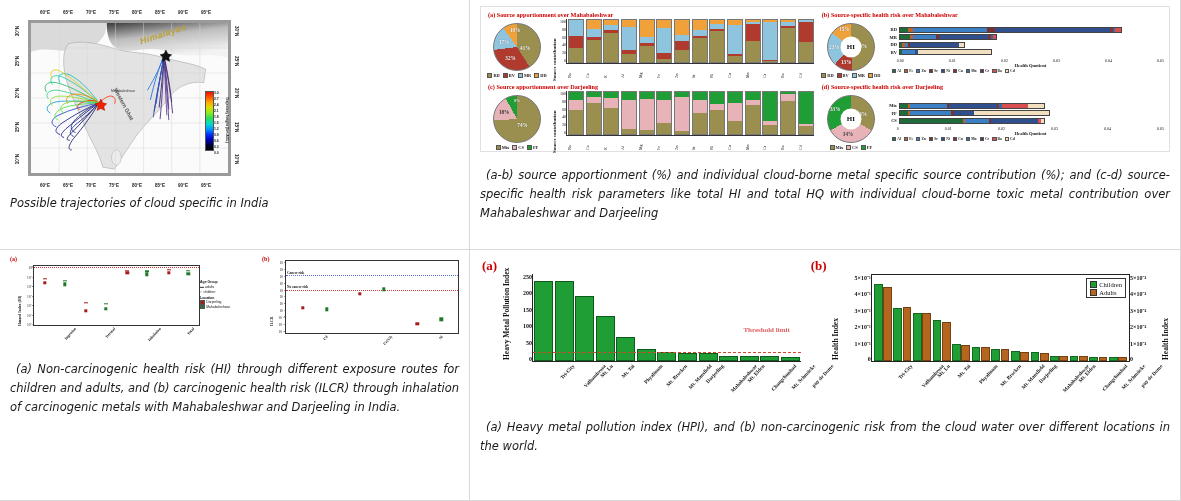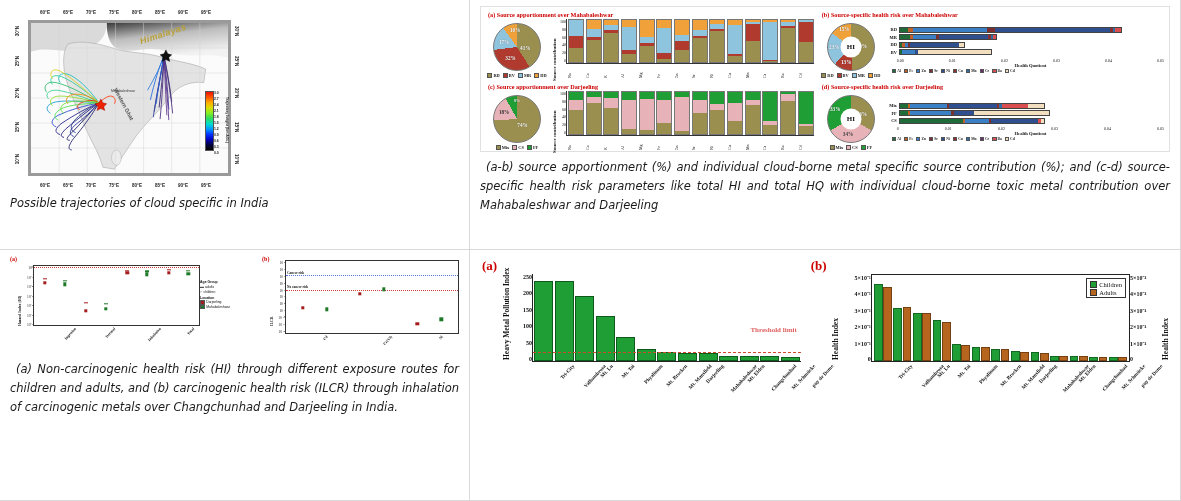--- a/index.html
+++ b/index.html
@@ -904,21 +904,21 @@
                     <i class="sw" style="width:2.4px;height:2.4px;background:#f2dfc0"></i>
                     <span>Cd</span>
                   </span>
                 </div>
             </div>
           </div>
         </div>
       </div>
     </div>
 
-    <p class="caption ind" style="margin-top:6px;">(a-b) source apportionment (%) and individual cloud-borne metal specific source contribution (%); and (c-d) source-specific health risk parameters like total HI and total HQ with individual cloud-borne toxic metal contribution over Mahabaleshwar and Darjeeling</p>
+    <p class="caption ind" style="margin-top:14px;">(a-b) source apportionment (%) and individual cloud-borne metal specific source contribution (%); and (c-d) source-specific health risk parameters like total HI and total HQ with individual cloud-borne toxic metal contribution over Mahabaleshwar and Darjeeling</p>
   </div>
 
   <div class="cell r2 c2">
     <div style="height:100px;display:flex;gap:6px;position:relative;">
 
       <div style="flex:1.25;display:flex;position:relative;">
         <span class="panel-letter" style="position:absolute;left:0;top:0;">(a)</span>
         <div class="ylab-v" style="font-size:3.8px;margin:12px 0 0 8px;height:58px;">Hazard Index (HI)</div>
         <div style="width:11px;display:flex;flex-direction:column;justify-content:space-between;height:62px;margin-top:9px;" id="bla-yticks">
             <div class="ytick" style="font-size: 3.6px;">10⁰</div>
@@ -1010,21 +1010,21 @@
             </div>
           <div style="position:relative;height:22px;" id="blb-xlabs">
               <div class="xrot" style="font-size: 3.8px; left: 20.6667%; top: 1px;">Cd</div>
               <div class="xrot" style="font-size: 3.8px; left: 54%; top: 1px;">Cr(VI)</div>
               <div class="xrot" style="font-size: 3.8px; left: 87.3333%; top: 1px;">Ni</div>
             </div>
         </div>
       </div>
     </div>
 
-    <p class="caption ind" style="margin-top:4px;">(a) Non-carcinogenic health risk (HI) through different exposure routes for children and adults, and (b) carcinogenic health risk (ILCR) through inhalation of carcinogenic metals over Changchunhad and Darjeeling in India.</p>
+    <p class="caption ind" style="margin-top:4px;">(a) Non-carcinogenic health risk (HI) through different exposure routes for children and adults, and (b) carcinogenic health risk (ILCR) through inhalation of carcinogenic metals with Mahabaleshwar and Darjeeling in India.</p>
   </div>
 
   <div class="cell r2">
     <div style="height:158px;display:flex;gap:10px;padding-top:2px;">
 
       <div style="flex:1;display:flex;position:relative;">
         <span class="panel-letter big" style="position:absolute;left:2px;top:0;">(a)</span>
         <div class="ylab-big" style="margin:16px 1px 0 22px;height:86px;">Heavy Metal Pollution Index</div>
         <div style="width:20px;display:flex;flex-direction:column;justify-content:space-between;height:88px;margin-top:16px;" id="bra-yticks">
             <div class="ytick-big">250</div>
@@ -1045,21 +1045,21 @@
                 <div class="vbar" style="height: 14%; background: rgb(30, 158, 53);"></div>
                 <div class="vbar" style="height: 10.4%; background: rgb(30, 158, 53);"></div>
                 <div class="vbar" style="height: 9.6%; background: rgb(30, 158, 53);"></div>
                 <div class="vbar" style="height: 8.8%; background: rgb(30, 158, 53);"></div>
                 <div class="vbar" style="height: 6%; background: rgb(30, 158, 53);"></div>
                 <div class="vbar" style="height: 5.6%; background: rgb(30, 158, 53);"></div>
                 <div class="vbar" style="height: 5.2%; background: rgb(30, 158, 53);"></div>
                 <div class="vbar" style="height: 4.8%; background: rgb(30, 158, 53);"></div>
               </div>
             <div id="bra-thresh" style="position: absolute; left: 0px; right: 0px; border-top: 1px dashed rgb(208, 74, 42); bottom: 8.8%;"></div>
-            <div class="thresh-lab" style="right:4px;top:52px;">Threshold limit</div>
+            <div class="thresh-lab" style="right:11px;top:52px;">Threshold limit</div>
           </div>
           <div style="position:relative;height:52px;" id="bra-xlabs">
               <div class="xrot" style="left: 7.69231%; top: 1px;">Tri-City</div>
               <div class="xrot" style="left: 15.3846%; top: 1px;">Valhambrosa</div>
               <div class="xrot" style="left: 23.0769%; top: 1px;">Mt. Lu</div>
               <div class="xrot" style="left: 30.7692%; top: 1px;">Mt. Tai</div>
               <div class="xrot" style="left: 38.4615%; top: 1px;">Phyalinum</div>
               <div class="xrot" style="left: 46.1538%; top: 1px;">Mt. Brocken</div>
               <div class="xrot" style="left: 53.8462%; top: 1px;">Mt. Mansfield</div>
               <div class="xrot" style="left: 61.5385%; top: 1px;">Darjeeling</div>
@@ -1171,15 +1171,16 @@
             <div class="ytick-big" style="text-align: left;">4×10⁻⁴</div>
             <div class="ytick-big" style="text-align: left;">3×10⁻⁴</div>
             <div class="ytick-big" style="text-align: left;">2×10⁻⁴</div>
             <div class="ytick-big" style="text-align: left;">1×10⁻⁴</div>
             <div class="ytick-big" style="text-align: left;">0</div>
           </div>
         <div class="ylab-big" style="margin:16px 0 0 1px;height:86px;transform:rotate(180deg);">Health Index</div>
       </div>
     </div>
 
+    <p class="caption ind" style="margin-top:2px;">(a) Heavy metal pollution index (HPI), and (b) non-carcinogenic risk from the cloud water over different locations in the world.</p>
   </div>
 
 </div>
 
 </body></html>

